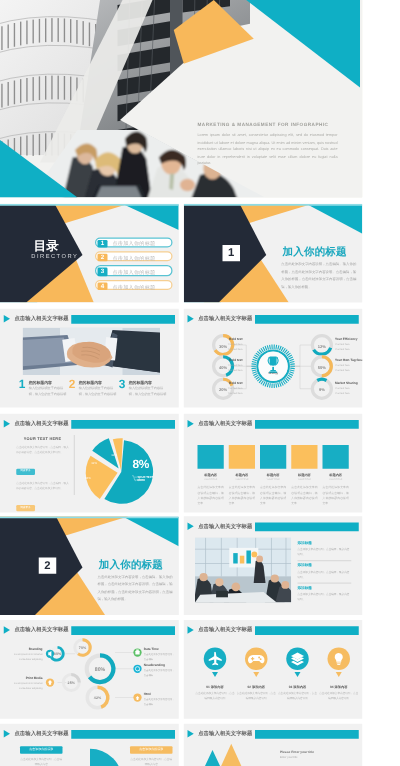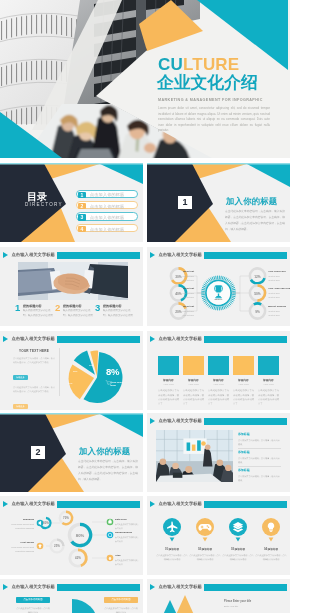--- a/index.html
+++ b/index.html
@@ -287,22 +287,20 @@
         <ellipse cx="170" cy="135" rx="7.4" ry="8.6" fill="#dcb392"></ellipse>
 
         <ellipse cx="150" cy="148" rx="6" ry="5" fill="#e0b393"></ellipse>
 
         <path d="M78,148 l34,0 l6,14 l-46,0 z" fill="#23282d"></path>
         <path d="M81,149 l28,0 l5,11 l-38,0 z" fill="#7e858b"></path>
       </g>
 
       <polygon points="0,112 62,158 0,158" fill="#0FAFC5"></polygon>
     </svg>
-    <div class="tx htitle"><span class="p1">CU</span><span class="p2">LTURE</span></div>
-    <div class="tx hsub">企业文化介绍</div>
     <div class="tx htag">MARKETING &amp; MANAGEMENT FOR INFOGRAPHIC</div>
     <div class="hbody">Lorem ipsum dolor sit amet, consectetur adipiscing elit, sed do eiusmod tempor incididunt ut labore et dolore magna aliqua. Ut enim ad minim veniam, quis nostrud exercitation ullamco laboris nisi ut aliquip ex ea commodo consequat. Duis aute irure dolor in reprehenderit in voluptate velit esse cillum dolore eu fugiat nulla pariatur.</div>
   </div>
 
   <div class="slide s L r2" id="dir">
     <svg class="sv" viewBox="0 0 143 79" preserveAspectRatio="none">
       <rect x="0" y="0" width="143" height="79" fill="#F1F1F1"></rect>
       <polygon points="0,0 103,0 44,18 0,18" fill="#F8B85A"></polygon>
       <polygon points="99,0.5 143,0.5 143,21" fill="#0FAFC5"></polygon>
       <polygon points="0,56 30,79 0,79" fill="#0FAFC5"></polygon>

